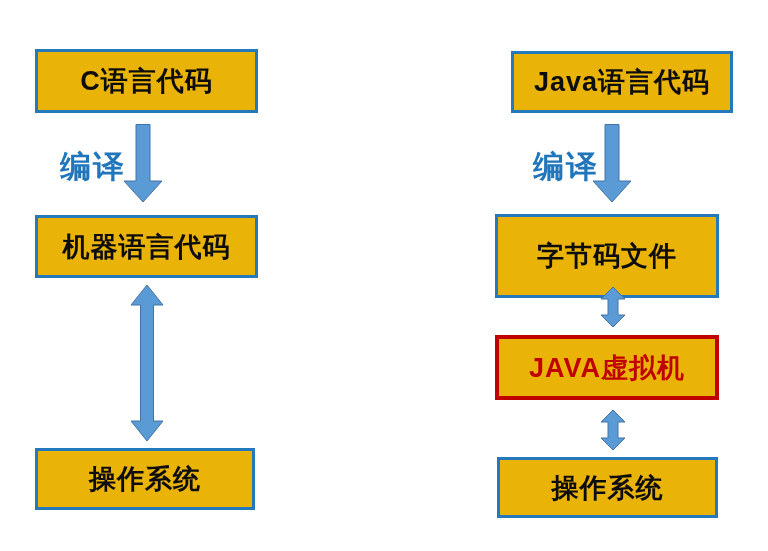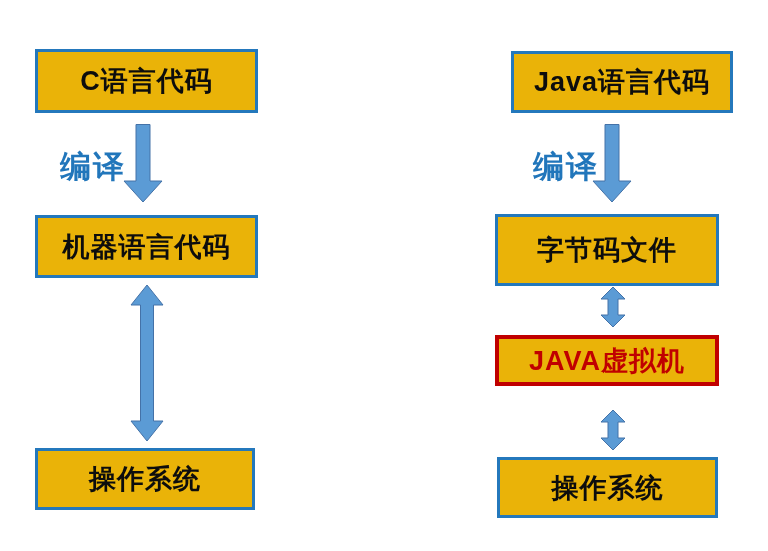--- a/index.html
+++ b/index.html
@@ -28,22 +28,22 @@
   .node.jvm {
     border: 4px solid var(--jvm-red, #C00000);
     color: var(--jvm-red, #C00000);
   }
   
   .n-c-source      { left: 35px;  top: 49px;  width: 223px; height: 64px; }
   .n-machine-code  { left: 35px;  top: 215px; width: 223px; height: 63px; }
   .n-os-left       { left: 35px;  top: 448px; width: 220px; height: 62px; }
   
   .n-java-source   { left: 496px; top: 51px;  width: 222px; height: 62px; margin-left: 15px; }
-  .n-bytecode      { left: 495px; top: 214px; width: 224px; height: 72px; }
-  .n-jvm           { left: 495px; top: 335px; width: 224px; height: 51px; }
+  .n-bytecode      { left: 495px; top: 214px; width: 224px; height: 84px; }
+  .n-jvm           { left: 495px; top: 335px; width: 224px; height: 65px; }
   .n-os-right      { left: 497px; top: 457px; width: 221px; height: 61px; }
 
   .arrow { position: absolute; display: block; }
   .arrow polygon {
     fill: var(--arrow-fill, #5B9BD5);
     stroke: var(--arrow-stroke, #4472A8);
     stroke-width: 1;
     stroke-linejoin: round;
   }
   .a-down-left    { left: 123px; top: 124px; width: 40px; height: 79px; }

